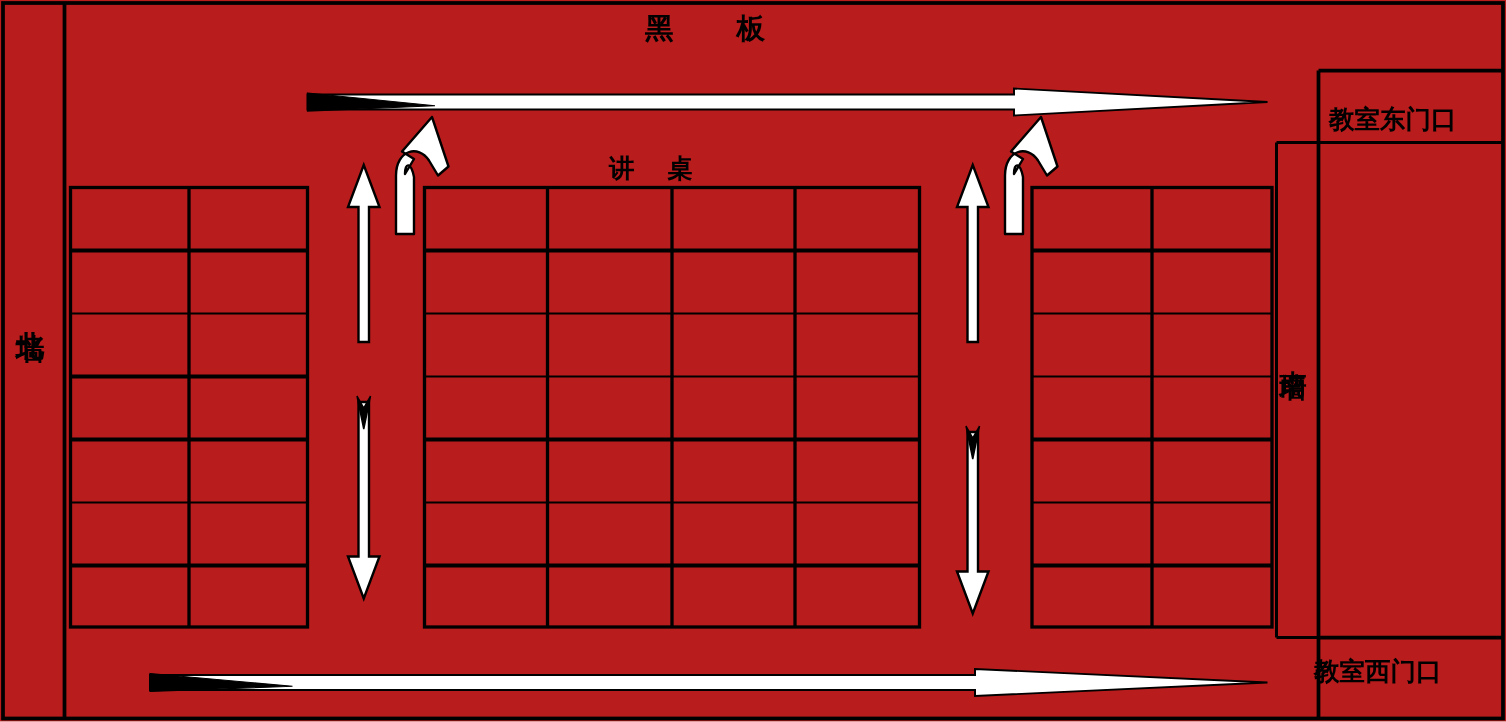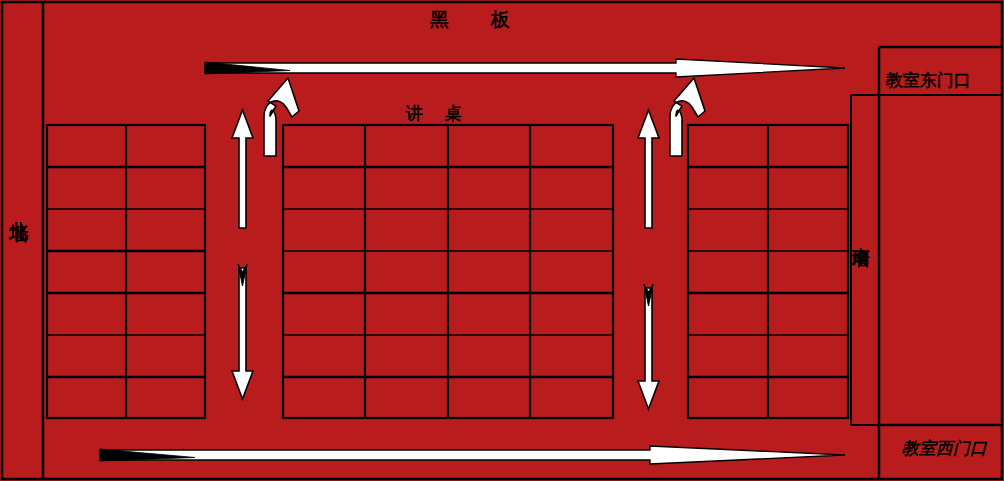--- a/index.html
+++ b/index.html
@@ -6,21 +6,21 @@
   body{font-family:"DejaVu Sans","Liberation Sans",sans-serif;}
   #stage{position:relative;width:1004px;height:481px;background:#b91c1c;overflow:hidden;}
   #svgroot{position:absolute;left:0;top:0;width:1004px;height:481px;}
   .lbl{position:absolute;color:#000;font-weight:700;line-height:1;white-space:pre;}
   .vlbl{writing-mode:vertical-rl;text-orientation:upright;letter-spacing:2px;}
   #lbl-blackboard{left:430px;top:10px;font-size:19px;letter-spacing:42px;}
   #lbl-lectern{left:406px;top:105px;font-size:17px;letter-spacing:22px;}
   #lbl-northwall{left:10px;top:205px;font-size:19px;}
   #lbl-southwall{left:852px;top:232px;font-size:18px;}
   #lbl-eastdoor{left:886px;top:72px;font-size:17px;letter-spacing:0px;}
-  #lbl-westdoor{left:902px;top:440px;font-size:17px;letter-spacing:0px;font-style:italic;}
+  #lbl-westdoor{left:876px;top:440px;font-size:17px;letter-spacing:0px;}
 </style>
 </head>
 <body>
 
 <div id="stage">
 
   <svg id="svgroot" viewBox="0 0 1004 481">
     <defs>
       
     </defs>

